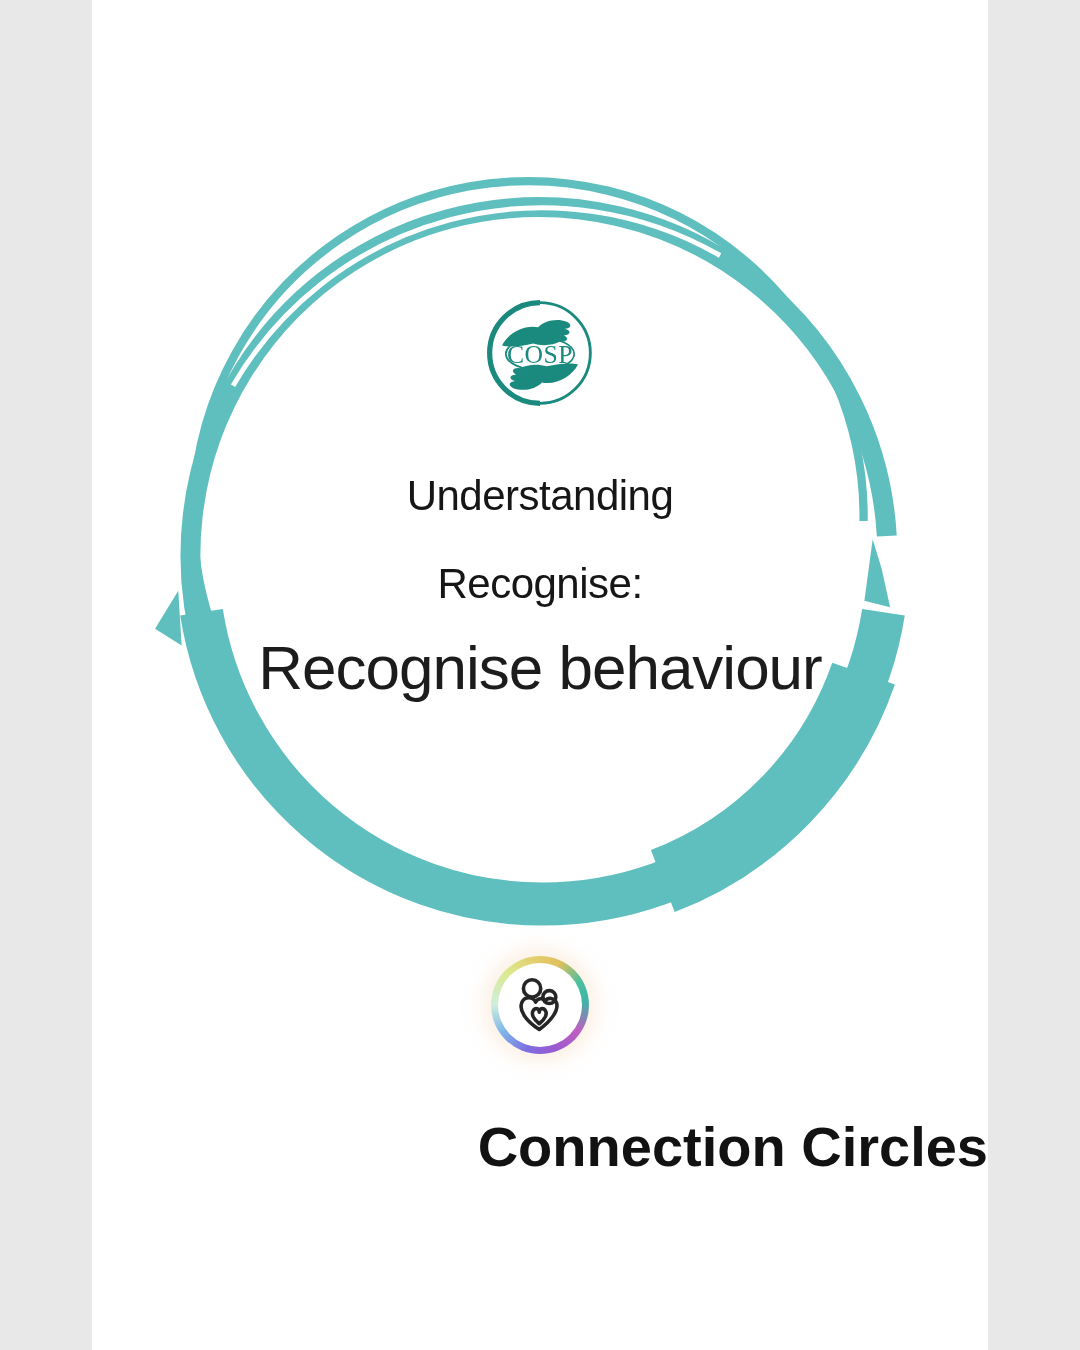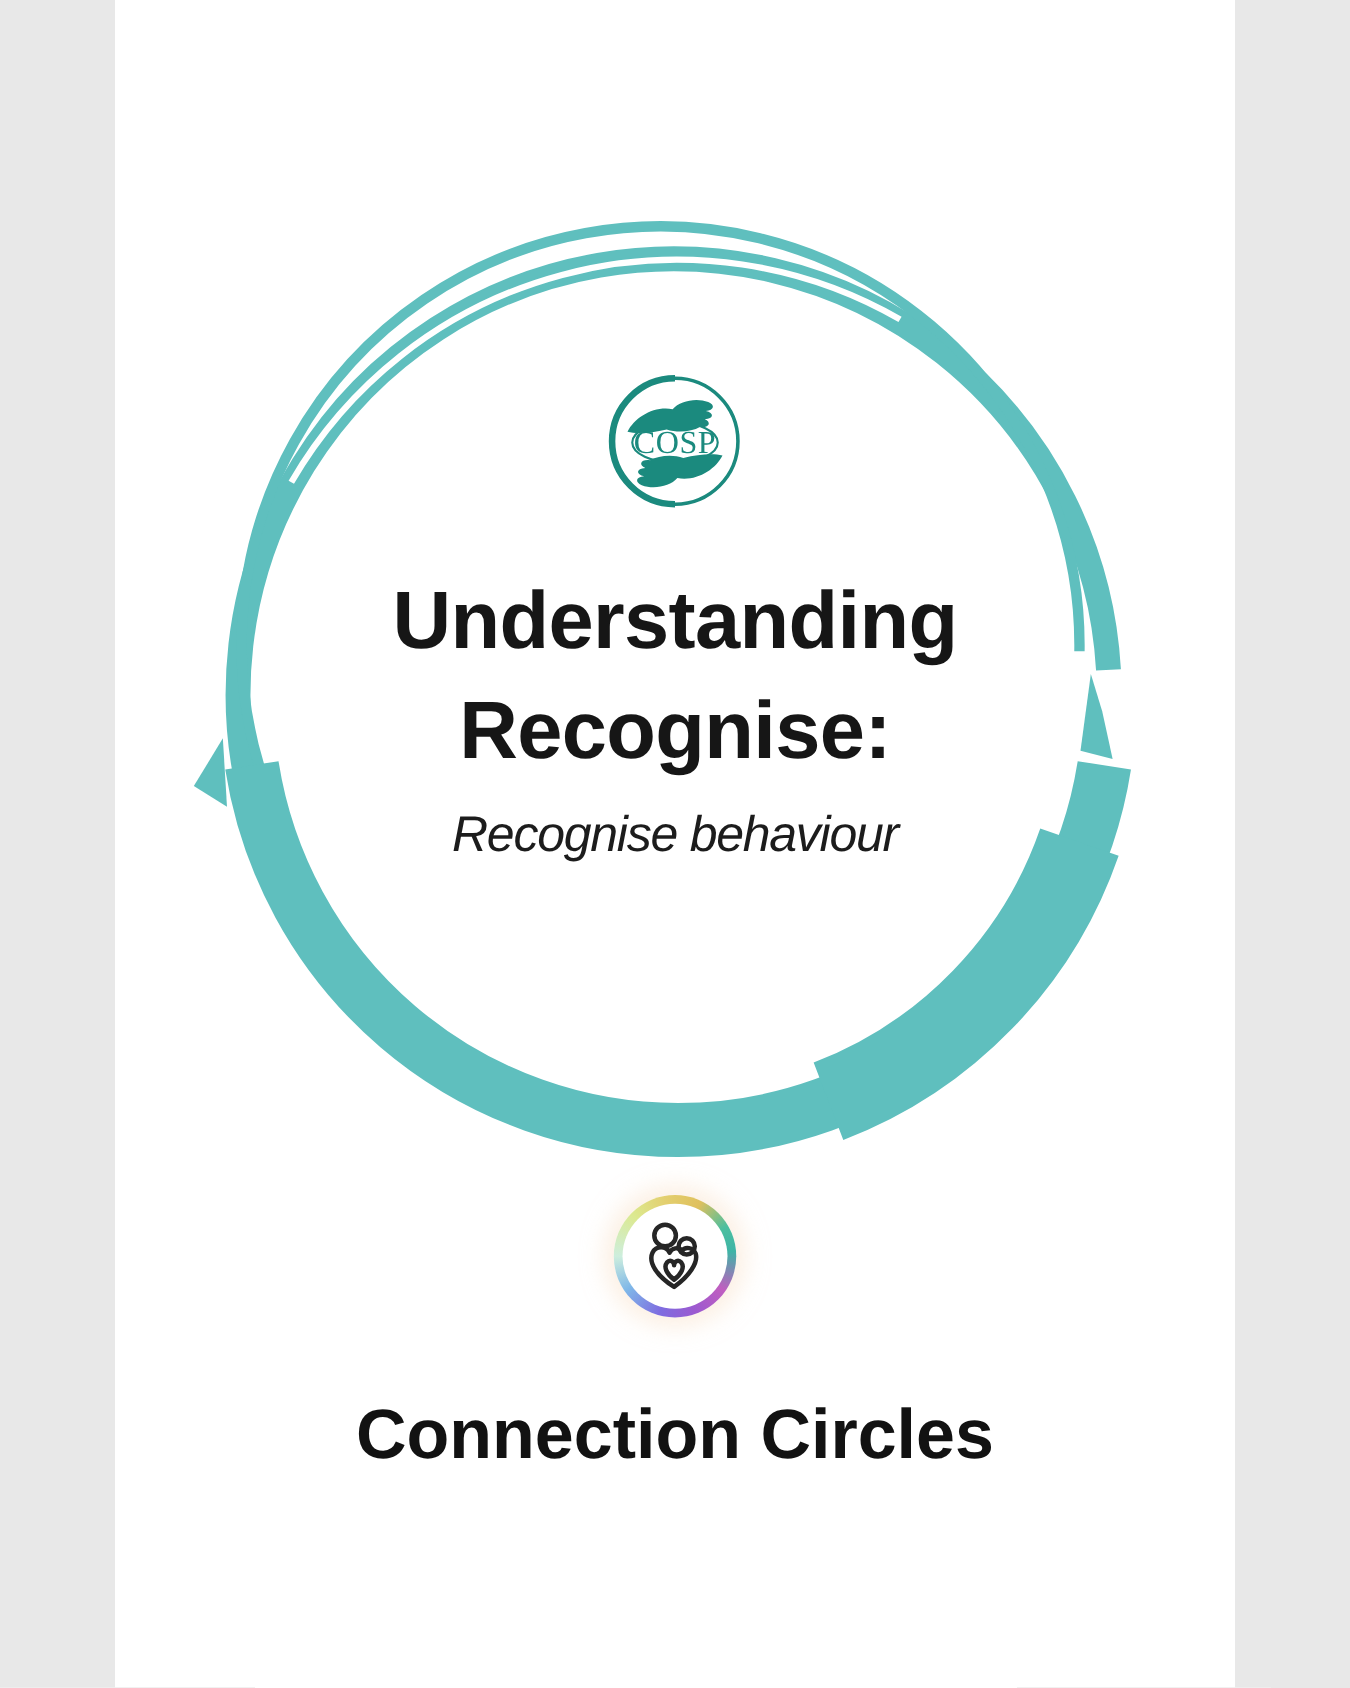--- a/index.html
+++ b/index.html
@@ -33,32 +33,31 @@
   .cosp text{
     fill:var(--cosp);
     font-family:"Liberation Serif","DejaVu Serif",serif;
     font-size:27px;letter-spacing:.5px;font-weight:500;
   }
 
   .headline{
     position:absolute;top:452px;left:0;width:100%;
     text-align:center;z-index:2;
     color:var(--ink);
-    font-size:65px;line-height:88px;font-weight:700;
+    font-size:42px;line-height:88px;font-weight:400;
     letter-spacing:-.5px;
   }
   .headline span{display:block;}
 
   .bodytext{
     position:absolute;top:626px;left:0;width:100%;
     text-align:center;z-index:2;
     color:#1c1c1c;
-    font-size:40px;line-height:84px;font-weight:400;
+    font-size:62px;line-height:84px;font-weight:400;
     letter-spacing:-1px;
-    font-style:italic;
   }
   .bodytext span{display:block;}
 
   .family-badge{
     position:absolute;top:956px;left:50%;transform:translateX(-50%);
     width:98px;height:98px;border-radius:50%;
     z-index:2;
     background:conic-gradient(from -90deg,
       #cdeedd 0deg, #dce98f 45deg, #e3cf6f 80deg, #dfc05d 115deg,
       #4bbf9f 150deg, #3fb4a6 175deg, #c05ec0 215deg, #9b59d0 250deg,
@@ -68,21 +67,21 @@
   }
   .family-badge .inner{
     width:84px;height:84px;border-radius:50%;background:#ffffff;
     display:flex;align-items:center;justify-content:center;
   }
   .family-badge svg{width:72px;height:72px;}
   .family-badge .fig{stroke:#262626;fill:none;stroke-width:5;stroke-linecap:round;stroke-linejoin:round;}
 
   .brandline{
     position:absolute;top:1114px;left:0;width:100%;
-    text-align:center;z-index:2;
+    text-align:right;z-index:2;
     color:#121212;
     font-size:56px;font-weight:700;letter-spacing:0;
   }
 </style>
 </head>
 <body>
 
 <div class="canvas">
 
   <svg class="brush" viewBox="0 0 1080 1350" aria-hidden="true">

